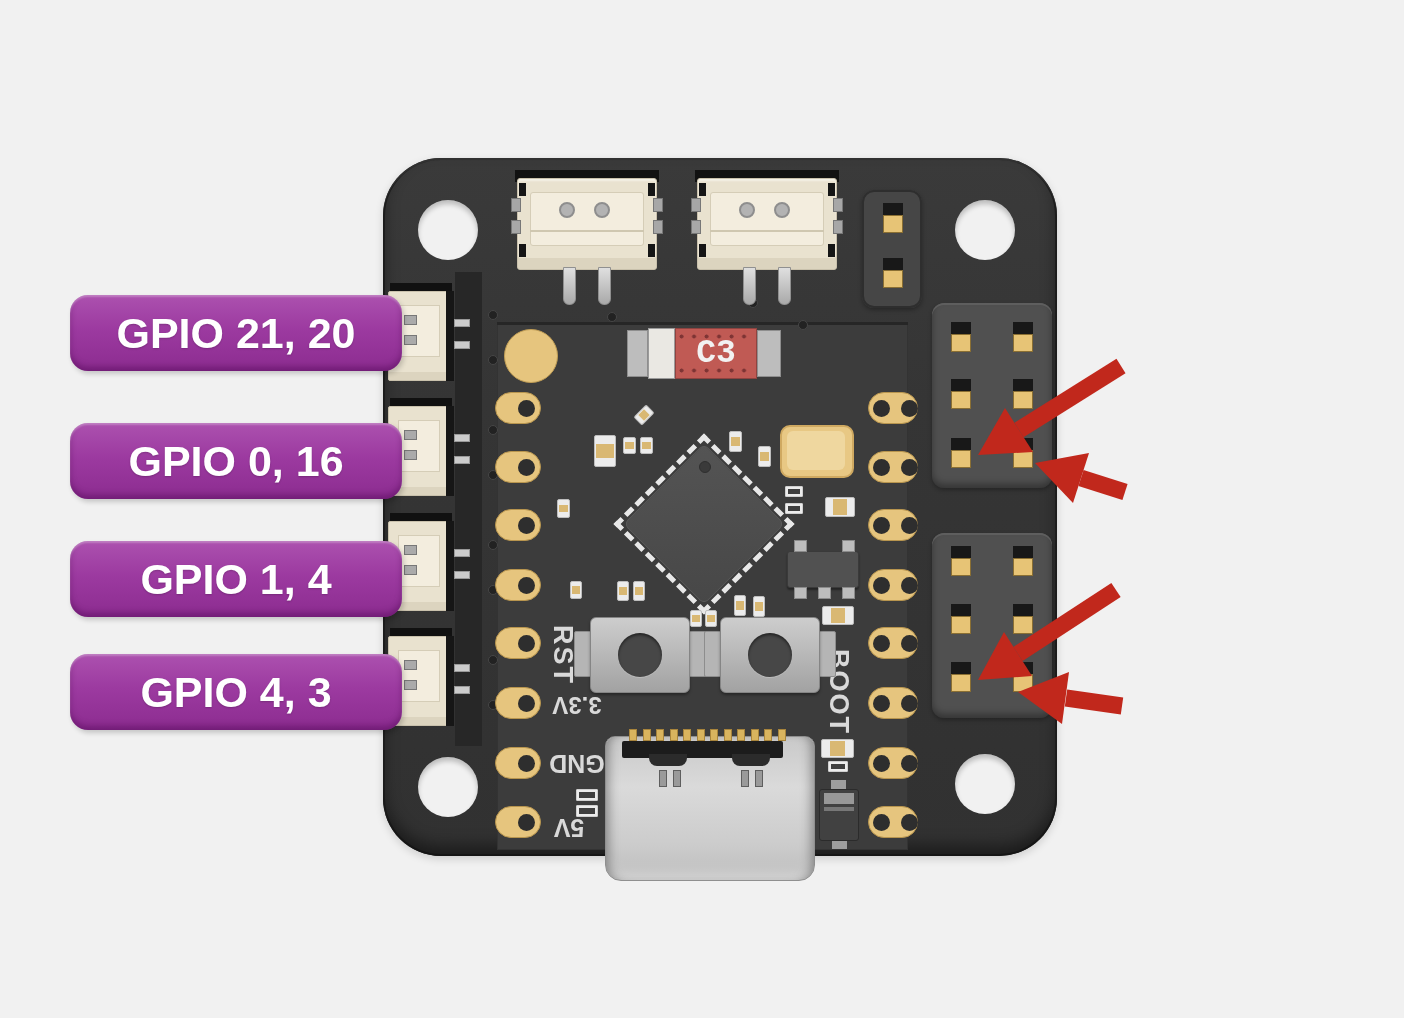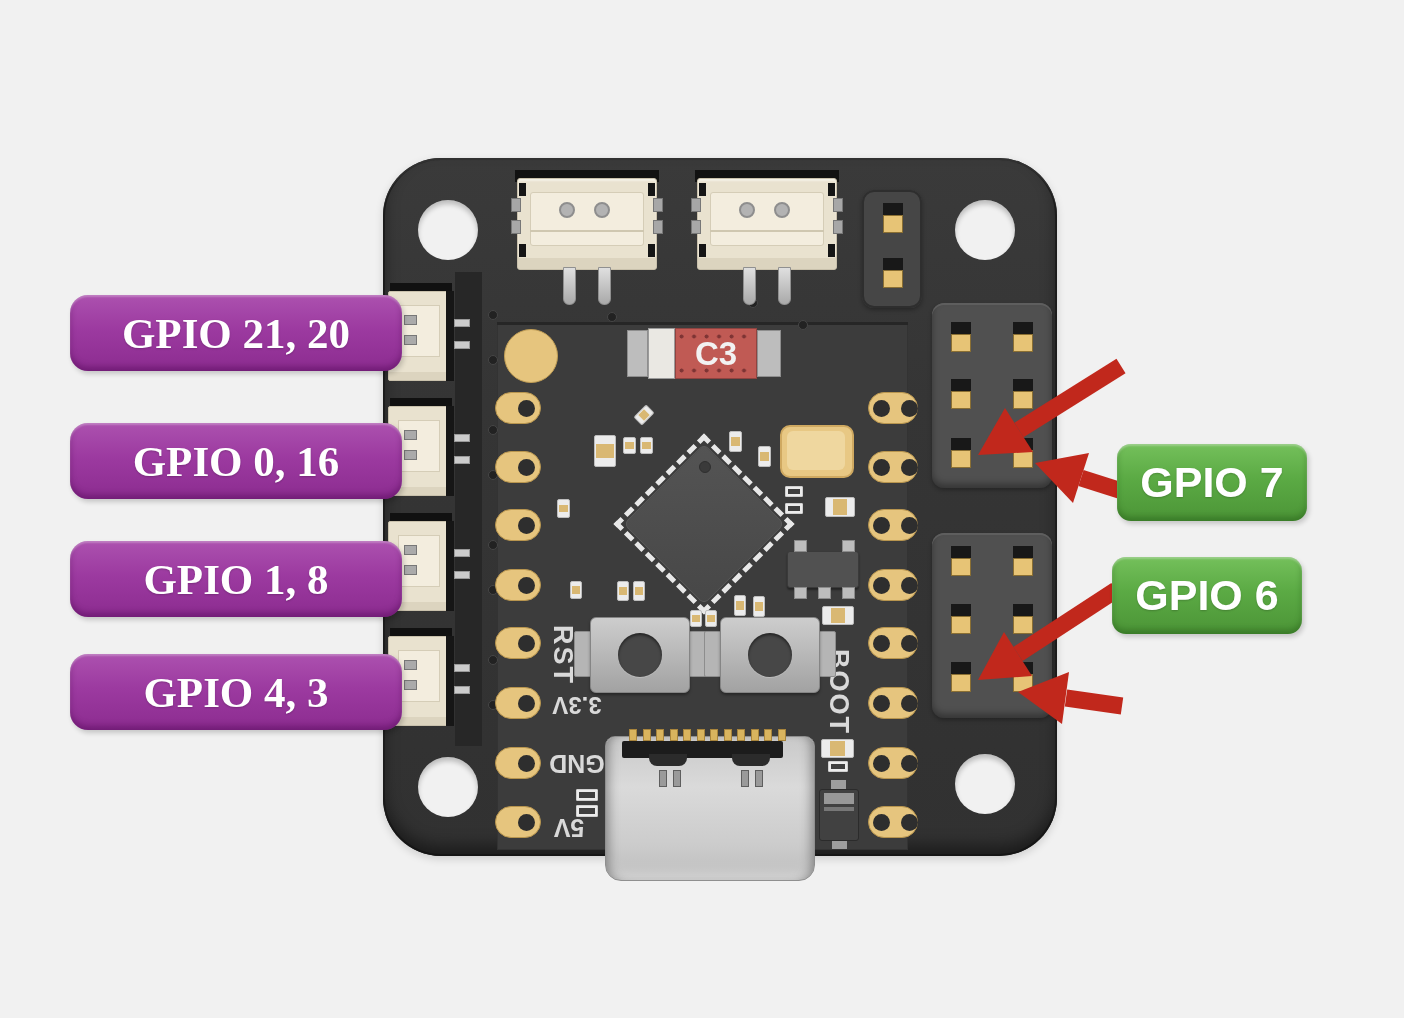--- a/index.html
+++ b/index.html
@@ -22,21 +22,21 @@
   .ss{position:absolute;color:#D9D9D9;font-weight:bold;text-align:center;z-index:3;line-height:1;}
   .ss-rst{left:512px;top:641px;width:100px;height:28px;font-size:27px;letter-spacing:2px;transform:rotate(90deg);}
   .ss-boot{left:778px;top:678px;width:120px;height:28px;font-size:27px;letter-spacing:2px;transform:rotate(90deg);}
   .ss-v33{left:537px;top:691px;width:80px;height:26px;font-size:24px;transform:rotate(180deg);}
   .ss-gnd{left:537px;top:749px;width:80px;height:27px;font-size:25px;transform:rotate(180deg);}
   .ss-v5{left:539px;top:813px;width:60px;height:27px;font-size:25px;transform:rotate(180deg);}
 
   
   .gold-circle{position:absolute;left:504px;top:329px;width:54px;height:54px;border-radius:50%;
         background:#E6C57E;border:1px solid #C19E55;z-index:3;}
-  .c3{position:absolute;left:627px;top:328px;width:154px;height:51px;z-index:3;}
+  .c3{position:absolute;left:627px;top:328px;width:154px;height:51px;z-index:3;font-family:Liberation Mono, monospace;}
   .c3 .ml{position:absolute;left:0;top:2px;width:21px;height:47px;background:#BDBDBD;border:1px solid #8E8E8E;}
   .c3 .mr{position:absolute;left:130px;top:2px;width:24px;height:47px;background:#BDBDBD;border:1px solid #8E8E8E;}
   .c3 .wh{position:absolute;left:21px;top:0;width:27px;height:51px;background:#EAE8E3;border:1px solid #9A9A9A;}
   .c3 .rd{position:absolute;left:48px;top:0;width:82px;height:51px;background:#C05A54;border:1px solid #8F4340;
           display:flex;align-items:center;justify-content:center;color:#F2F2F2;font-weight:bold;font-size:33px;}
   .c3 .dots{position:absolute;left:52px;width:74px;height:5px;
           background-image:radial-gradient(circle at 2.5px 2.5px,#7E3434 1.7px,rgba(0,0,0,0) 2.3px);
           background-size:12.5px 5px;background-repeat:repeat-x;}
   .chip-ring{position:absolute;left:640px;top:460px;width:128px;height:128px;transform:rotate(45deg);
           border:5px dashed #E8E8E8;z-index:3;}
@@ -116,21 +116,21 @@
   .smd-ic{position:absolute;background:#ECECEC;border:1px solid #CFCFCF;border-radius:1px;z-index:5;}
   .smd-ic .band{position:absolute;left:2px;right:2px;top:2px;bottom:2px;background:#3F3F3F;}
   .usb-pin{position:absolute;top:729px;width:8px;height:12px;background:#D9B45E;border:1px solid #A8843B;z-index:5;}
 
   
   .arrows{position:absolute;left:0;top:0;z-index:50;pointer-events:none;}
   .callout{position:absolute;display:flex;align-items:center;justify-content:center;
         color:#fff;font-weight:bold;font-size:43px;text-shadow:0 1px 2px rgba(0,0,0,.2);z-index:60;}
   .callout-purple{width:332px;height:76px;left:70px;border-radius:18px;
         background:linear-gradient(180deg,#AC51AF 0%,#9C3AA0 45%,#8C2C90 100%);
-        box-shadow:inset 0 2px 2px rgba(255,255,255,.28), inset 0 -4px 6px rgba(70,0,75,.4), 2px 3px 5px rgba(0,0,0,.18);font-family:Liberation Serif, serif;}
+        box-shadow:inset 0 2px 2px rgba(255,255,255,.28), inset 0 -4px 6px rgba(70,0,75,.4), 2px 3px 5px rgba(0,0,0,.18);}
   .callout-green{width:190px;height:77px;border-radius:14px;
         background:linear-gradient(180deg,#74C05B 0%,#5BAA44 45%,#4C9537 100%);
         box-shadow:inset 0 2px 2px rgba(255,255,255,.3), inset 0 -4px 6px rgba(20,70,10,.35), 2px 3px 5px rgba(0,0,0,.18);}
 </style>
 </head>
 <body>
 
 <div id="canvas">
 
   <div class="board"></div>
@@ -249,25 +249,23 @@
       <polygon points="1035,463 1089,453 1073,503" stroke="none"></polygon>
       <line x1="1116" y1="590" x2="1018" y2="654" stroke-width="17"></line>
       <polygon points="978,680 1004,632 1032,676" stroke="none"></polygon>
       <line x1="1122" y1="706" x2="1066" y2="698" stroke-width="17"></line>
       <polygon points="1018,692 1069,672 1062,724" stroke="none"></polygon>
     </g>
   </svg>
 
   <div class="callout callout-purple" style="top:295px;">GPIO 21, 20</div>
   <div class="callout callout-purple" style="top:423px;">GPIO 0, 16</div>
-  <div class="callout callout-purple" style="top:541px;">GPIO 1, 8</div>
+  <div class="callout callout-purple" style="top:541px;">GPIO 1, 4</div>
   <div class="callout callout-purple" style="top:654px;">GPIO 4, 3</div>
 
-  <div class="callout callout-green" style="left:1117px;top:444px;">GPIO 7</div>
-  <div class="callout callout-green" style="left:1112px;top:557px;">GPIO 6</div>
 
 <div class="ljst" style="top: 283px;">
       <div class="strip"></div>
       <div class="body"></div>
       <div class="plate"></div>
       <div class="slot" style="top: 32px;"></div>
       <div class="slot" style="top: 52px;"></div>
       <div class="edge"></div>
       <div class="pin" style="top: 36px;"></div>
       <div class="pin" style="top: 58px;"></div>

